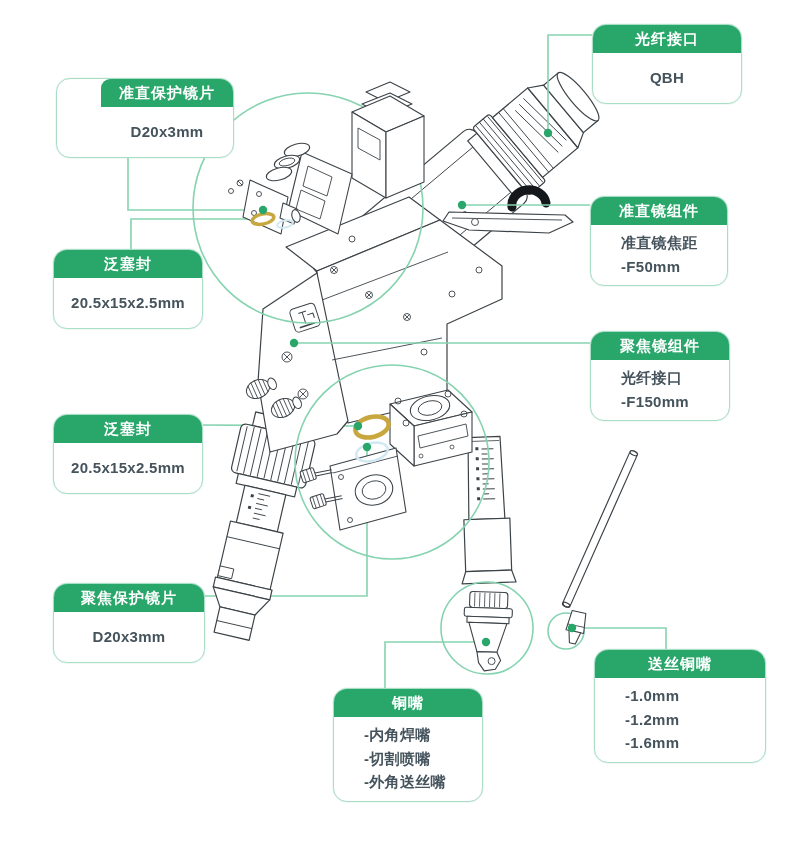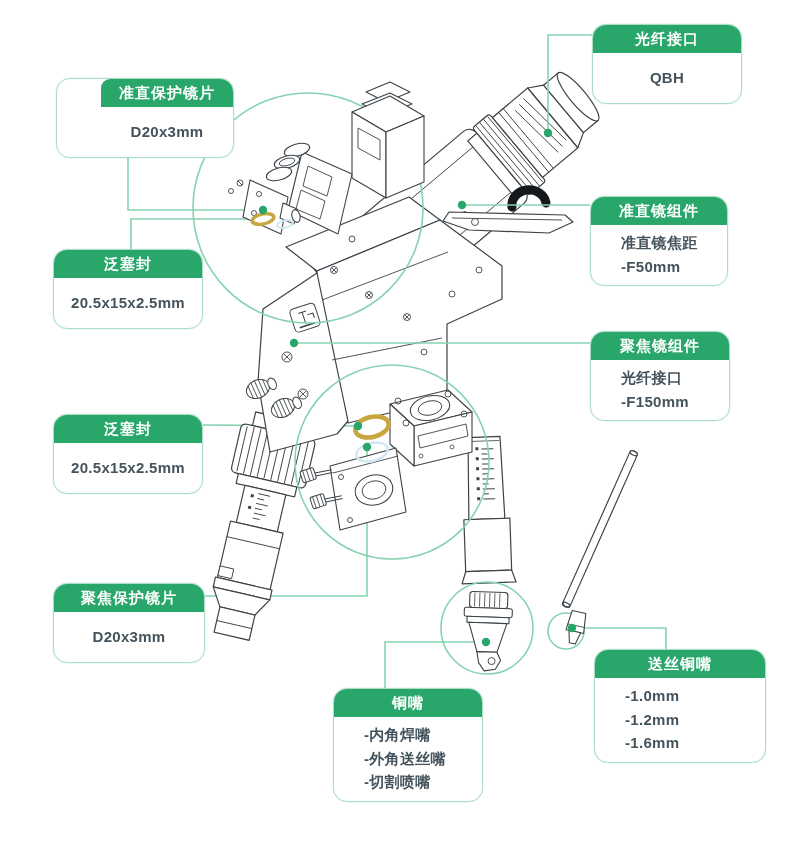--- a/index.html
+++ b/index.html
@@ -392,22 +392,22 @@
     <div class="co-head">聚焦保护镜片</div>
     <div class="co-body">
         <div class="co-line">D20x3mm</div>
       </div>
   </div>
 
   <div class="callout list" id="co-nozzle">
     <div class="co-head">铜嘴</div>
     <div class="co-body">
       <div class="co-line">-内角焊嘴</div>
+      <div class="co-line">-切割喷嘴</div>
       <div class="co-line">-外角送丝嘴</div>
-      <div class="co-line">-切割喷嘴</div>
     </div>
   </div>
 
   <div class="callout list" id="co-wire-nozzle">
     <div class="co-head">送丝铜嘴</div>
     <div class="co-body">
       <div class="co-line">-1.0mm</div>
       <div class="co-line">-1.2mm</div>
       <div class="co-line">-1.6mm</div>
     </div>

